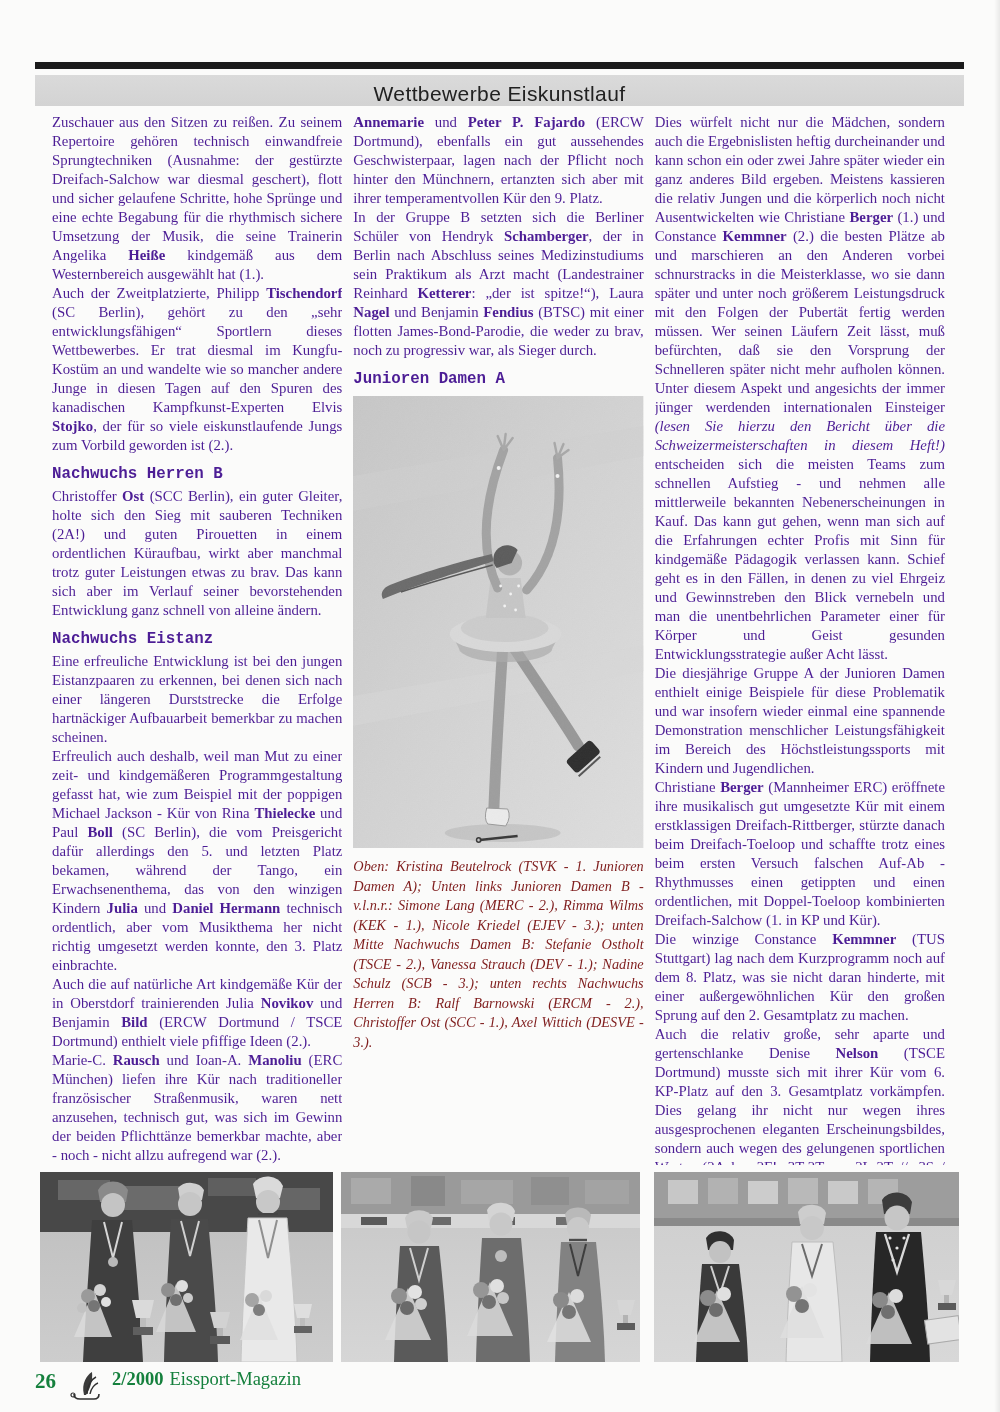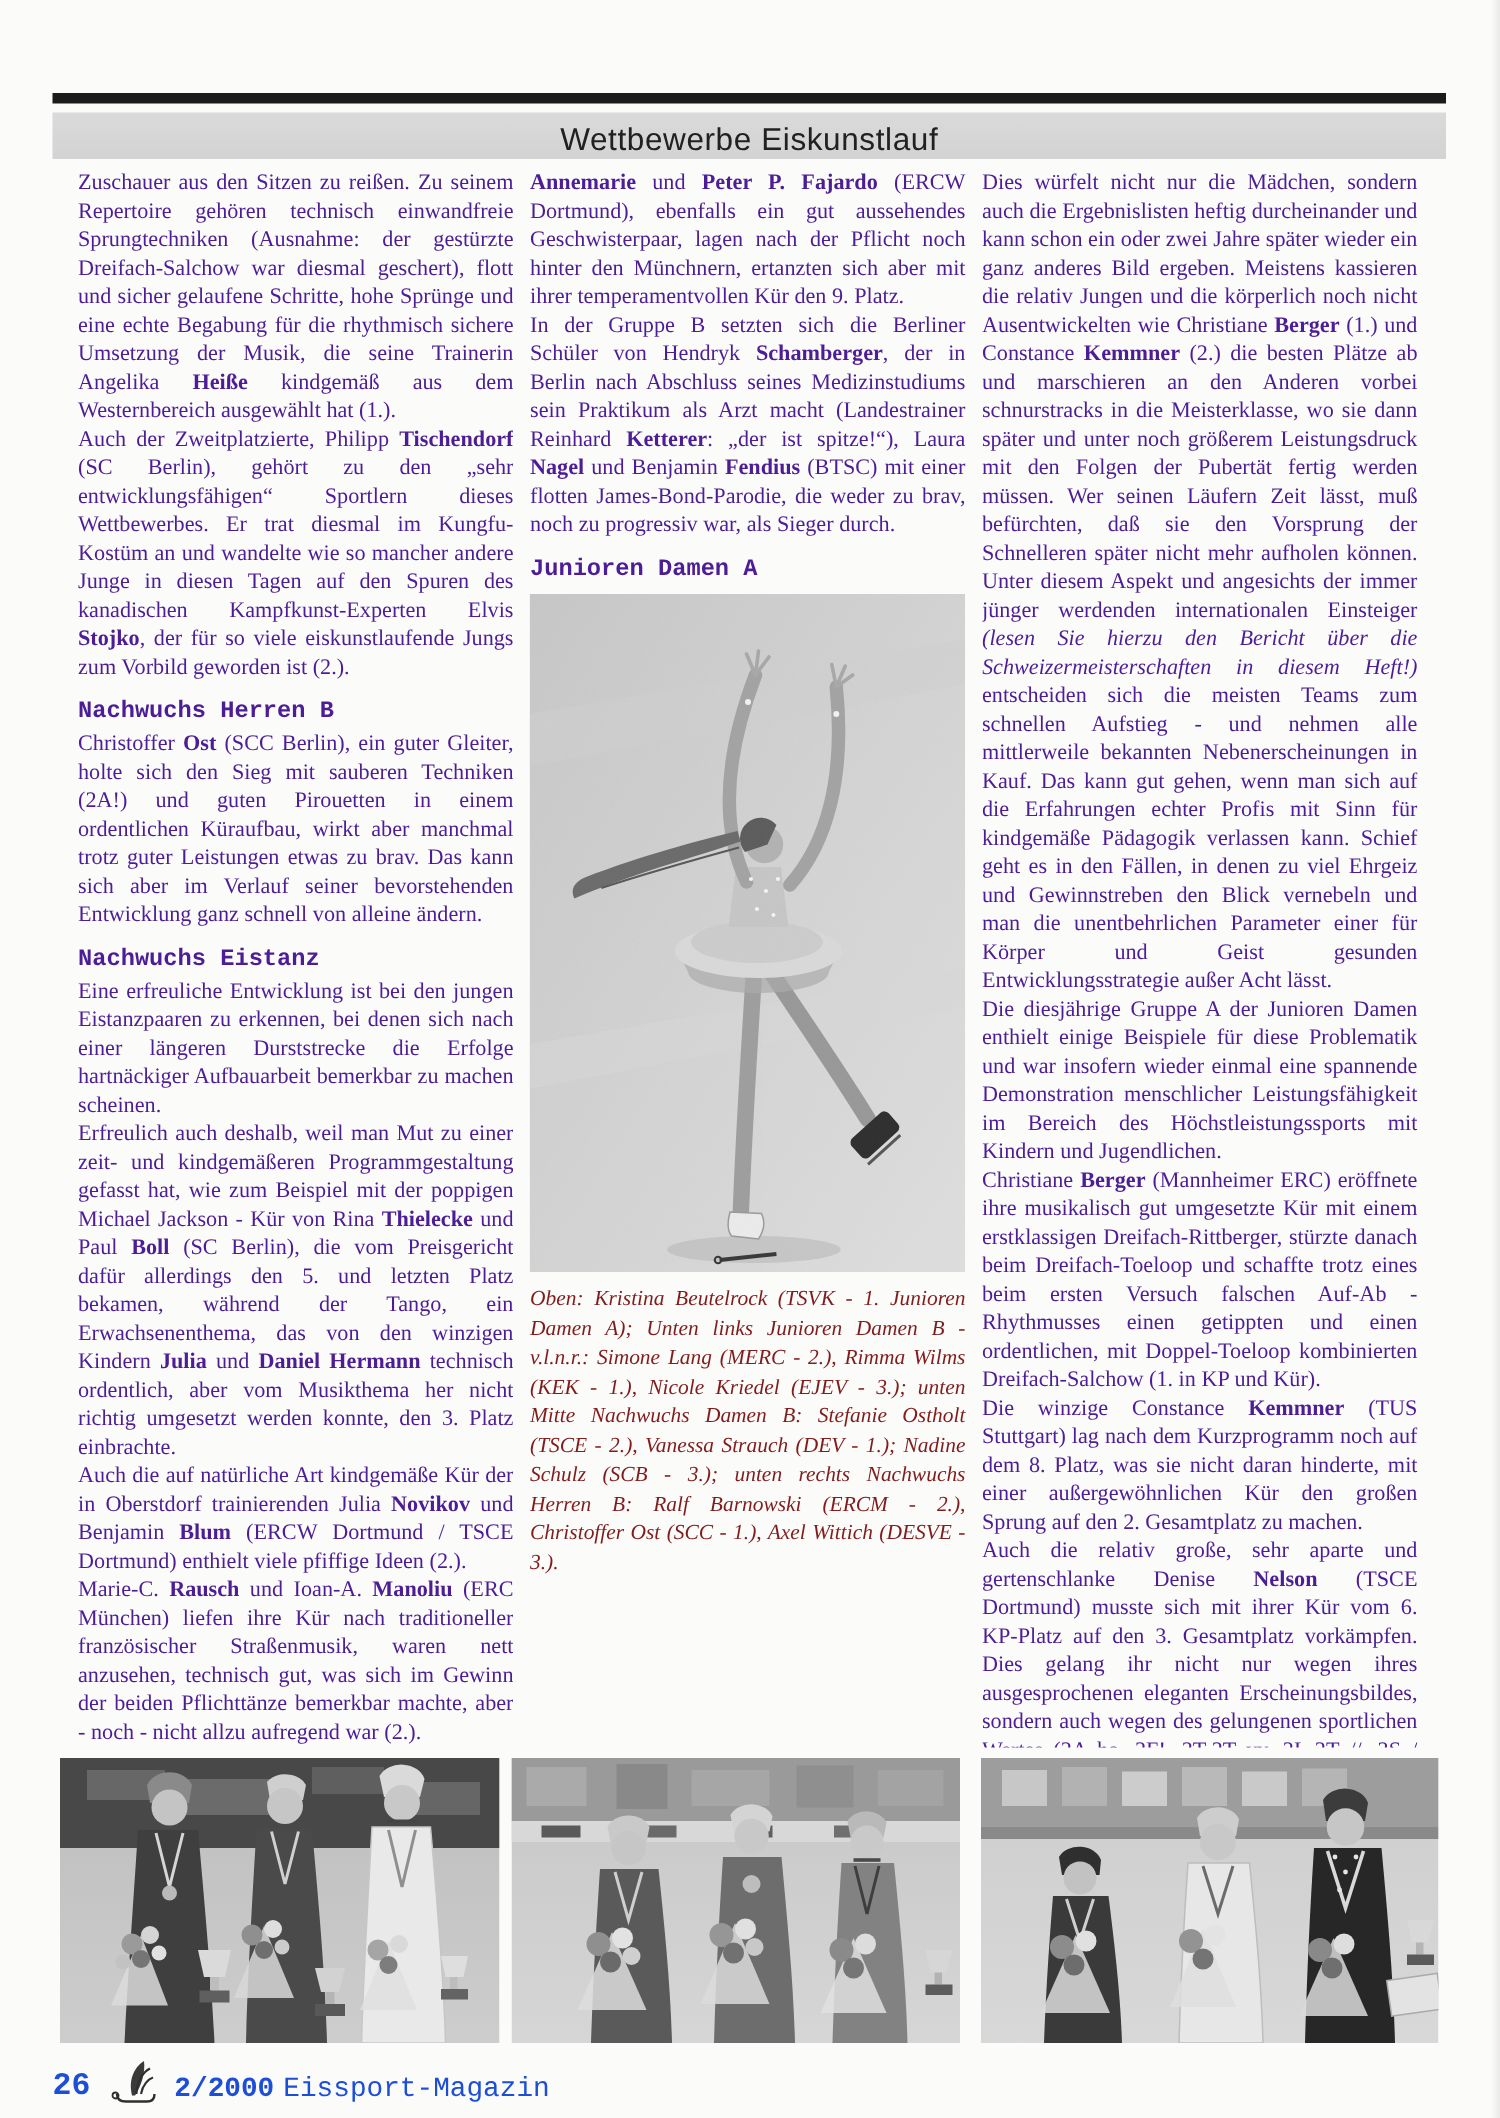--- a/index.html
+++ b/index.html
@@ -41,22 +41,22 @@
   .main-photo{width:100%;height:452px;display:block;margin:7px 0 9px 0;}
   .caption{font-size:14.3px;line-height:19.5px;font-style:italic;
     text-align:justify;color:#7f1d1d;}
   .photo-row{position:absolute;left:40px;top:1172px;height:190px;display:flex;}
   .ph{display:block;height:190px;}
   .ph-l{width:293px;margin-right:8px;}
   .ph-c{width:299px;margin-right:14px;}
   .ph-r{width:305px;}
   .footer{
     position:absolute;left:35px;top:1369px;height:34px;
-    display:flex;align-items:flex-end;
-    font-family:Liberation Mono, monospace;color:#1d4ed8;
+    display:flex;align-items:flex-start;
+    font-family:Liberation Serif, serif;color:#15803d;
   }
   .page-num{font-size:21px;font-weight:bold;margin-right:12px;}
   .logo{margin-right:10px;}
   .issue{font-size:18.5px;font-weight:bold;margin-right:6px;}
   .mag{font-size:18.5px;}
 </style>
 </head>
 <body>
 
 <div class="page">
@@ -71,21 +71,21 @@
 
     <div class="col">
       <div class="col-flow">
           <p class="body-p"><span>Zuschauer aus den Sitzen zu reißen. Zu seinem Repertoire gehören technisch einwandfreie Sprungtechniken (Ausnahme: der gestürzte Dreifach-Salchow war diesmal geschert), flott und sicher gelaufene Schritte, hohe Sprünge und eine echte Begabung für die rhythmisch sichere Umsetzung der Musik, die seine Trainerin Angelika </span><span class="b">Heiße</span><span> kindgemäß aus dem Westernbereich ausgewählt hat (1.).</span></p>
           <p class="body-p"><span>Auch der Zweitplatzierte, Philipp </span><span class="b">Tischendorf</span><span> (SC Berlin), gehört zu den „sehr entwicklungsfähigen“ Sportlern dieses Wettbewerbes. Er trat diesmal im Kungfu-Kostüm an und wandelte wie so mancher andere Junge in diesen Tagen auf den Spuren des kanadischen Kampfkunst-Experten Elvis </span><span class="b">Stojko</span><span>, der für so viele eiskunstlaufende Jungs zum Vorbild geworden ist (2.).</span></p>
           <div class="sect-heading">Nachwuchs Herren B</div>
           <p class="body-p"><span>Christoffer </span><span class="b">Ost</span><span> (SCC Berlin), ein guter Gleiter, holte sich den Sieg mit sauberen Techniken (2A!) und guten Pirouetten in einem ordentlichen Küraufbau, wirkt aber manchmal trotz guter Leistungen etwas zu brav. Das kann sich aber im Verlauf seiner bevorstehenden Entwicklung ganz schnell von alleine ändern.</span></p>
           <div class="sect-heading">Nachwuchs Eistanz</div>
           <p class="body-p"><span>Eine erfreuliche Entwicklung ist bei den jungen Eistanzpaaren zu erkennen, bei denen sich nach einer längeren Durststrecke die Erfolge hartnäckiger Aufbauarbeit bemerkbar zu machen scheinen.</span></p>
           <p class="body-p"><span>Erfreulich auch deshalb, weil man Mut zu einer zeit- und kindgemäßeren Programmgestaltung gefasst hat, wie zum Beispiel mit der poppigen Michael Jackson - Kür von Rina </span><span class="b">Thielecke</span><span> und Paul </span><span class="b">Boll</span><span> (SC Berlin), die vom Preisgericht dafür allerdings den 5. und letzten Platz bekamen, während der Tango, ein Erwachsenenthema, das von den winzigen Kindern </span><span class="b">Julia</span><span> und </span><span class="b">Daniel Hermann</span><span> technisch ordentlich, aber vom Musikthema her nicht richtig umgesetzt werden konnte, den 3. Platz einbrachte.</span></p>
-          <p class="body-p"><span>Auch die auf natürliche Art kindgemäße Kür der in Oberstdorf trainierenden Julia </span><span class="b">Novikov</span><span> und Benjamin </span><span class="b">Blum</span><span> (ERCW Dortmund / TSCE Dortmund) enthielt viele pfiffige Ideen (2.).</span></p>
+          <p class="body-p"><span>Auch die auf natürliche Art kindgemäße Kür der in Oberstdorf trainierenden Julia </span><span class="b">Novikov</span><span> und Benjamin </span><span class="b">Bild</span><span> (ERCW Dortmund / TSCE Dortmund) enthielt viele pfiffige Ideen (2.).</span></p>
           <p class="body-p"><span>Marie-C. </span><span class="b">Rausch</span><span> und Ioan-A. </span><span class="b">Manoliu</span><span> (ERC München) liefen ihre Kür nach traditioneller französischer Straßenmusik, waren nett anzusehen, technisch gut, was sich im Gewinn der beiden Pflichttänze bemerkbar machte, aber - noch - nicht allzu aufregend war (2.).</span></p>
         </div>
     </div>
 
     <div class="col">
       <div class="col-flow">
           <p class="body-p"><span class="b">Annemarie</span><span> und </span><span class="b">Peter P. Fajardo</span><span> (ERCW Dortmund), ebenfalls ein gut aussehendes Geschwisterpaar, lagen nach der Pflicht noch hinter den Münchnern, ertanzten sich aber mit ihrer temperamentvollen Kür den 9. Platz.</span></p>
           <p class="body-p"><span>In der Gruppe B setzten sich die Berliner Schüler von Hendryk </span><span class="b">Schamberger</span><span>, der in Berlin nach Abschluss seines Medizinstudiums sein Praktikum als Arzt macht (Landestrainer Reinhard </span><span class="b">Ketterer</span><span>: „der ist spitze!“), Laura </span><span class="b">Nagel</span><span> und Benjamin </span><span class="b">Fendius</span><span> (BTSC) mit einer flotten James-Bond-Parodie, die weder zu brav, noch zu progressiv war, als Sieger durch.</span></p>
           <div class="sect-heading">Junioren Damen A</div>
         </div>

